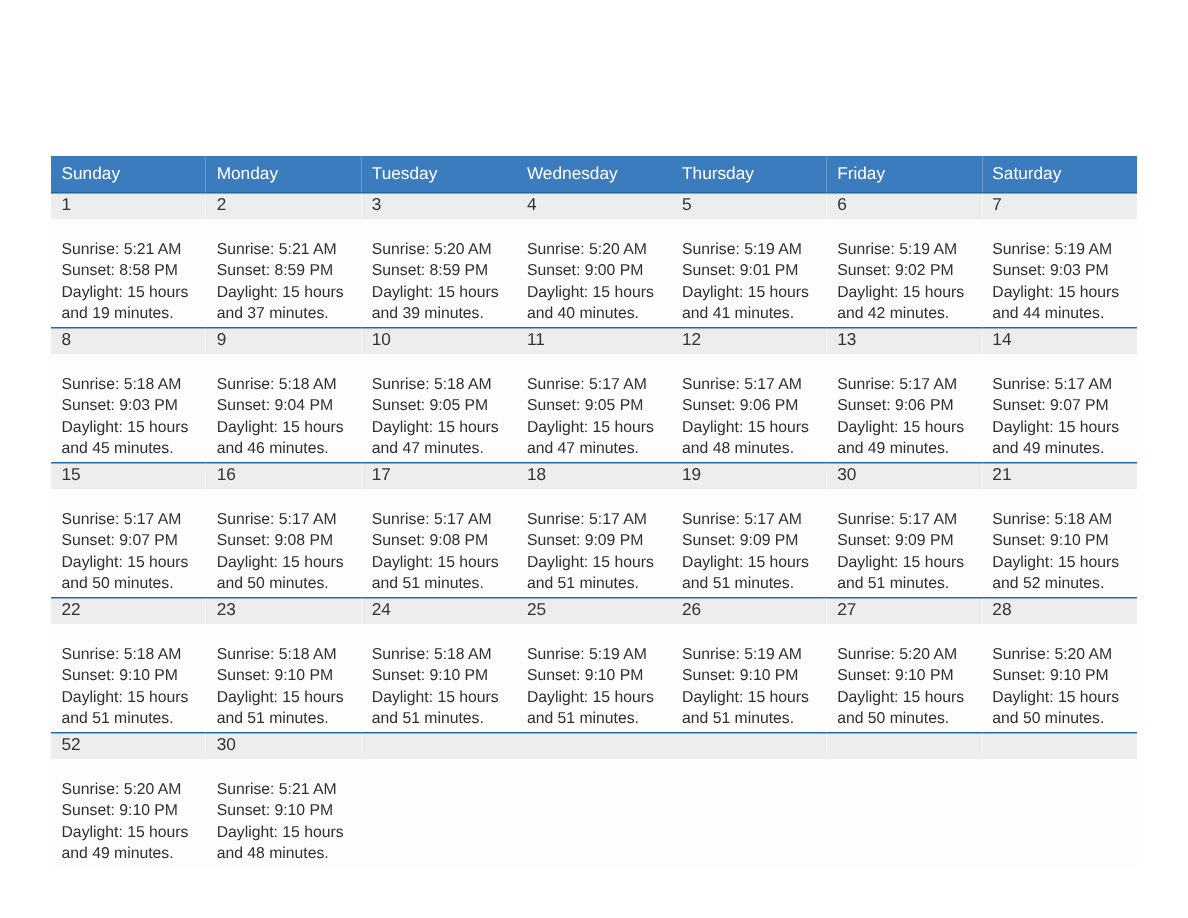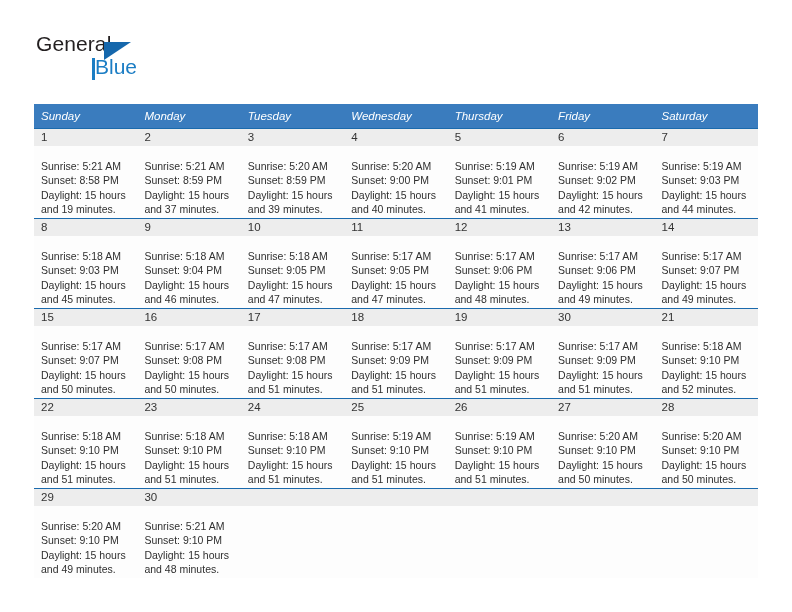--- a/index.html
+++ b/index.html
@@ -105,21 +105,20 @@
 
   .calendar thead th {
     background: #3a7cbe;
     color: #ffffff;
     font-size: 11.5px;
     font-weight: normal;
     text-align: left;
     padding: 6px 0 6px 7px;
     height: 10px;
     border: none;
-    font-style: italic;
   }
 
   .calendar tbody td {
     vertical-align: top;
     padding: 0;
     border-top: 1px solid #1a6aad;
     background: #fdfdfd;
     height: 89px;
   }
   .calendar tbody tr.week-row td.empty-cell {
@@ -147,26 +146,20 @@
   }
   .cell-body div { white-space: nowrap; }
 </style>
 </head>
 <body>
 
 <div class="page">
 
   <div class="topbar">
 
-    <div class="logo">
-      <span class="logo-general">General</span>
-      <span class="logo-triangle"></span>
-      <span class="logo-underline"></span>
-      <span class="logo-blue">Blue</span>
-    </div>
 
 
   </div>
 
   <table class="calendar">
     <colgroup>
       <col>
         <col>
         <col>
         <col>
@@ -441,21 +434,21 @@
             <div class="cell-body">
               <div>Sunrise: 5:20 AM</div>
               <div>Sunset: 9:10 PM</div>
               <div>Daylight: 15 hours</div>
               <div>and 50 minutes.</div>
             </div>
           </td>
         </tr>
         <tr class="week-row">
           <td class="day-cell">
-            <div class="daynum-band">29</div>
+            <div class="daynum-band">52</div>
             <div class="cell-body">
               <div>Sunrise: 5:20 AM</div>
               <div>Sunset: 9:10 PM</div>
               <div>Daylight: 15 hours</div>
               <div>and 49 minutes.</div>
             </div>
           </td>
           <td class="day-cell">
             <div class="daynum-band">30</div>
             <div class="cell-body">

